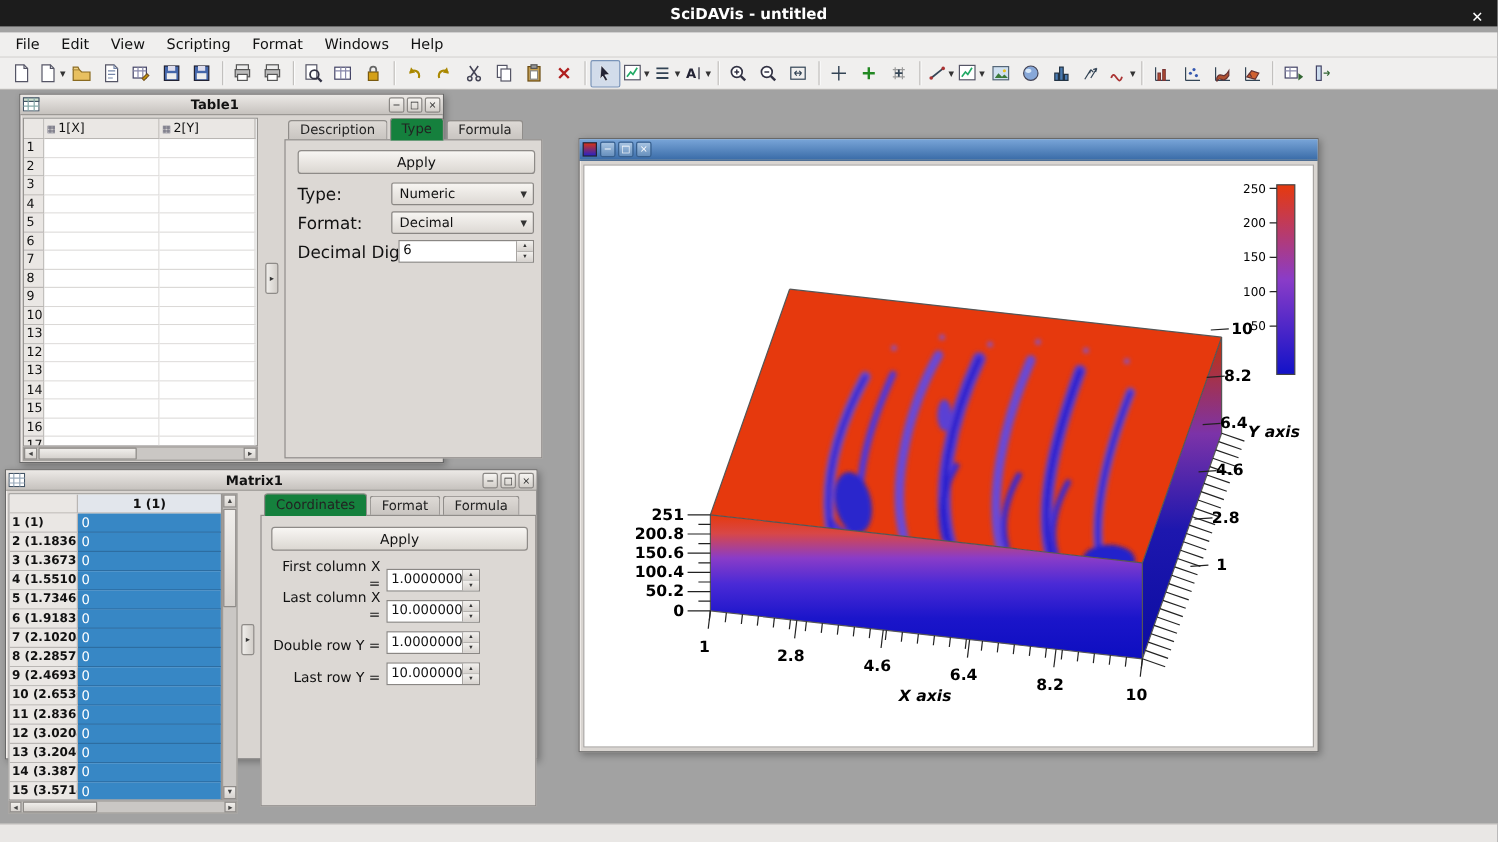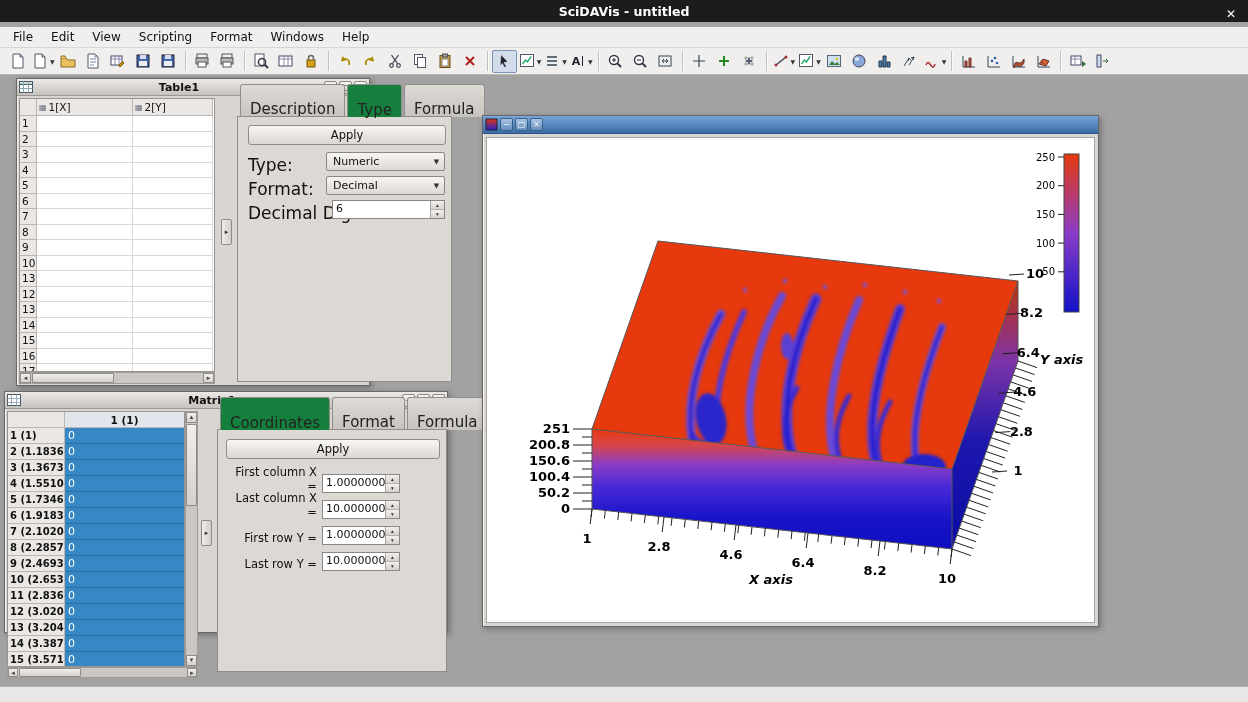--- a/index.html
+++ b/index.html
@@ -41,25 +41,25 @@
 .mxrowh{font-weight:bold;font-size:10px}
 .mxcolh{justify-content:center;font-weight:bold;background:#e2e6ec}
 .mxcell{background:#3787c5;border-right:1px solid #2d6da1;border-bottom:1px solid #2d6da1;color:#fff;font-size:11px;display:flex;align-items:center;padding:0 3px}
 
 .sb{position:absolute;background:#cac7c4;border:1px solid #9e9b98}
 .sba{position:absolute;background:linear-gradient(#f2f0ed,#d7d3cf);border:1px solid #908d8a;text-align:center;color:#444;font-size:7px;line-height:9px}
 .sbt{position:absolute;background:linear-gradient(#f0eeeb,#d5d1cd);border:1px solid #8e8b88;border-radius:1px}
 .split-btn{position:absolute;width:11px;height:26px;background:linear-gradient(90deg,#f0eeeb,#d2cec9);border:1px solid #8e8b88;border-radius:2px;font-size:7px;display:flex;align-items:center;justify-content:center;color:#333}
 
 .tabs{position:absolute;display:flex;align-items:flex-end;height:19px}
-.tab{height:17px;line-height:16px;padding:16px 9px;font-size:15px;background:linear-gradient(#dedad6,#c7c3bf);border:1px solid #908d8a;border-bottom:none;border-radius:3px 3px 0 0;margin-right:2px;color:#222}
+.tab{height:17px;line-height:16px;padding:0 9px;font-size:11px;background:linear-gradient(#dedad6,#c7c3bf);border:1px solid #908d8a;border-bottom:none;border-radius:3px 3px 0 0;margin-right:2px;color:#222}
 .tab.active{height:19px;line-height:18px;background:#15803d;position:relative;z-index:2}
 .panel{position:absolute;border:1px solid #908d8a;background:#dcd8d4}
 .btn{position:absolute;background:linear-gradient(#f8f6f3,#dbd7d2);border:1px solid #8e8b88;border-radius:3px;font-size:11.5px;color:#111;display:flex;align-items:center;justify-content:center;font-family:inherit}
-.plabel{position:absolute;font-size:17px;color:#111;white-space:nowrap}
+.plabel{position:absolute;font-size:14px;color:#111;white-space:nowrap}
 .combo{position:absolute;display:flex;align-items:center;background:linear-gradient(#f7f5f2,#ddd9d4);border:1px solid #8a8784;border-radius:2px;font-size:11px;height:19px}
 .combo .cval{flex:1;padding:0 6px;color:#111}
 .combo .carr{width:15px;text-align:center;font-size:7px;color:#333}
 .spin{display:flex;height:19px;border:1px solid #8a8784;background:#fff;font-size:11px}
 .spin.abs{position:absolute}
 .spin .sval{flex:1;padding:1px 3px;overflow:hidden;white-space:nowrap;color:#111}
 .sbtns{width:14px;display:flex;flex-direction:column;border-left:1px solid #a8a5a2}
 .sbtns span{flex:1;background:linear-gradient(#f2f0ed,#d6d2ce);font-size:5.5px;line-height:8px;text-align:center;color:#333;border-bottom:1px solid #b5b2af}
 .sbtns span:last-child{border-bottom:none}
 .infobox{position:absolute;background:#c7c3bf;border:1px solid #8e8b88;font-size:11px;line-height:12.5px;padding:3px 6px;color:#1a1a1a}
@@ -624,21 +624,21 @@
             <span class="flabel">Last column X =</span>
             <span class="spin">
               <span class="sval">10.0000000</span>
               <span class="sbtns">
                 <span>▴</span>
                 <span>▾</span>
               </span>
             </span>
           </div>
           <div class="frow" style="left: 8px; top: 95px;">
-            <span class="flabel">First row Y =</span>
+            <span class="flabel">Double row Y =</span>
             <span class="spin">
               <span class="sval">1.00000000</span>
               <span class="sbtns">
                 <span>▴</span>
                 <span>▾</span>
               </span>
             </span>
           </div>
           <div class="frow" style="left: 8px; top: 121px;">
             <span class="flabel">Last row Y =</span>

